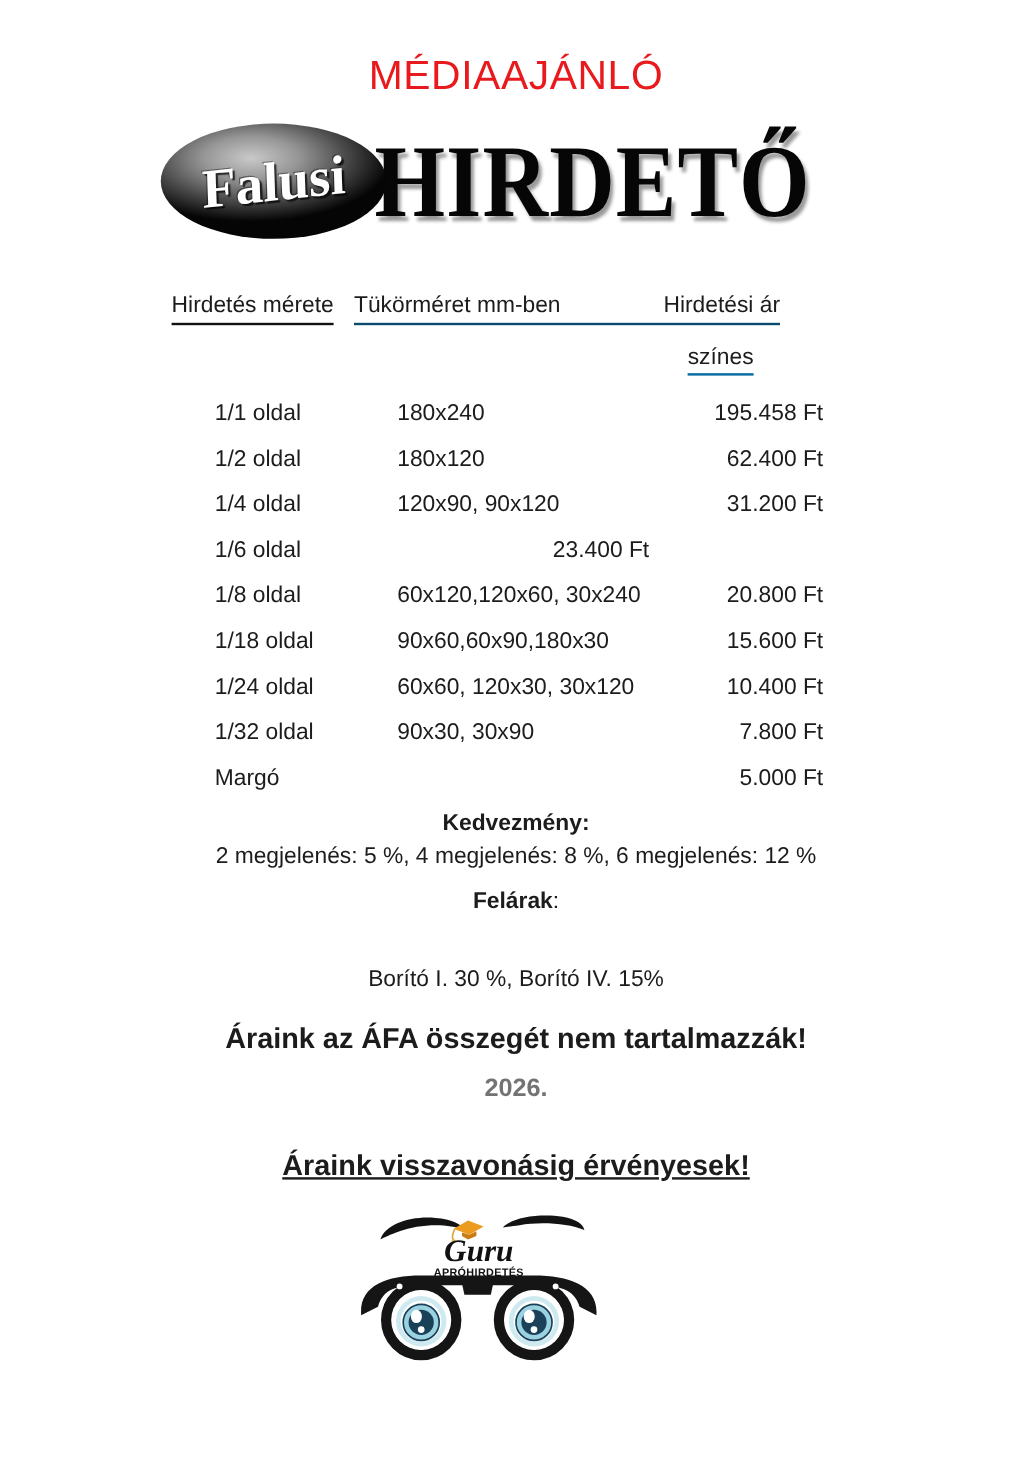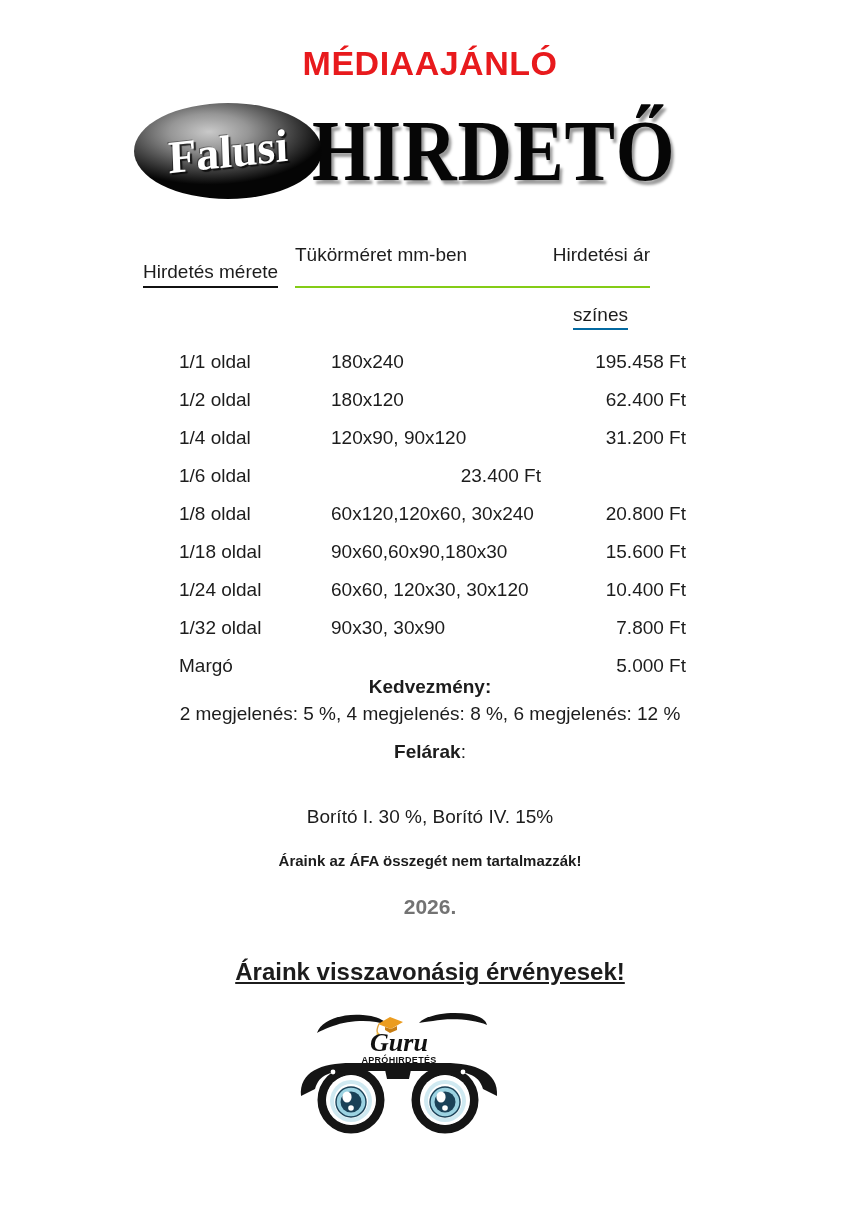--- a/index.html
+++ b/index.html
@@ -1,21 +1,21 @@
 <!DOCTYPE html>
 <html><head>
 <meta charset="utf-8">
 <style>
   html,body{margin:0;padding:0;background:#ffffff;}
   body{width:860px;height:1216px;position:relative;overflow:hidden;
        font-family:"Liberation Sans","DejaVu Sans",sans-serif;color:#1c1c1c;}
 
   
   .doc-title{position:absolute;top:44px;left:0;width:860px;text-align:center;
-    font-size:34px;font-weight:bold;color:#e81a1d;letter-spacing:0.5px;}
+    font-size:34px;font-weight:normal;color:#e81a1d;letter-spacing:0.5px;}
 
   
   .brand-row{position:absolute;top:96px;left:0;width:860px;height:110px;
     display:flex;align-items:center;justify-content:center;}
   .falusi-oval{width:188px;height:96px;border-radius:50%;flex:0 0 auto;
     background:radial-gradient(ellipse 62% 55% at 40% 30%, #c9c9c9 0%, #969696 34%, #4a4a4a 68%, #050505 100%);
     display:flex;align-items:center;justify-content:center;z-index:2;}
   .falusi-oval span{font-family:"Liberation Serif","DejaVu Serif",serif;
     font-size:46px;font-weight:bold;color:#ffffff;transform:rotate(-6deg) skewX(-4deg);
     text-shadow:2px 2px 1px rgba(0,0,0,0.75), -1px -1px 0 rgba(0,0,0,0.4);}
@@ -23,37 +23,37 @@
     font-size:86px;font-weight:bold;color:#060606;line-height:1;margin-left:-10px;
     transform:scaleX(0.88);transform-origin:left center;letter-spacing:1px;
     text-shadow:3px 4px 3px rgba(0,0,0,0.40);white-space:nowrap;}
 
   
   .price-table{position:absolute;left:143px;top:244px;width:507px;font-size:19px;}
   .thead{display:flex;align-items:flex-end;}
   .th-size{width:152px;flex:0 0 auto;}
   .th-size span{display:inline-block;border-bottom:2px solid #111;padding-bottom:3px;}
   .th-rest{flex:1;display:flex;justify-content:space-between;
-    border-bottom:2px solid #84cc16;padding-bottom:20px;}
+    border-bottom:2px solid #0c4a6e;padding-bottom:3px;}
   .th-sub{margin-top:16px;text-align:right;}
   .th-sub span{display:inline-block;border-bottom:2px solid #0369a1;
     padding-bottom:2px;margin-right:22px;}
   .tbody{margin-top:13px;}
   .trow{display:grid;grid-template-columns:152px 210px 145px;height:38px;align-items:center;margin-left:36px;}
   .trow .c3{text-align:right;}
 
   
   .note{position:absolute;left:0;width:860px;text-align:center;font-size:19px;}
   .note.bold{font-weight:bold;}
   .note-discount-label{top:676px;text-align:center;}
   .note-discount{top:703px;}
   .note-surcharge-label{top:741px;}
   .note-surcharge-label .colon{font-weight:normal;}
   .note-surcharge{top:806px;}
-  .note-vat{top:852px;font-size:15px;}
+  .note-vat{top:852px;font-size:24px;}
   .note-year{top:895px;font-size:21px;color:#737373;}
   .note-valid{top:958px;font-size:24px;text-decoration:underline;}
 
   
   .glasses-logo{position:absolute;left:293px;top:1002px;width:212px;height:134px;}
 </style>
 </head>
 <body>
 
 <div class="doc-title">MÉDIAAJÁNLÓ</div>

